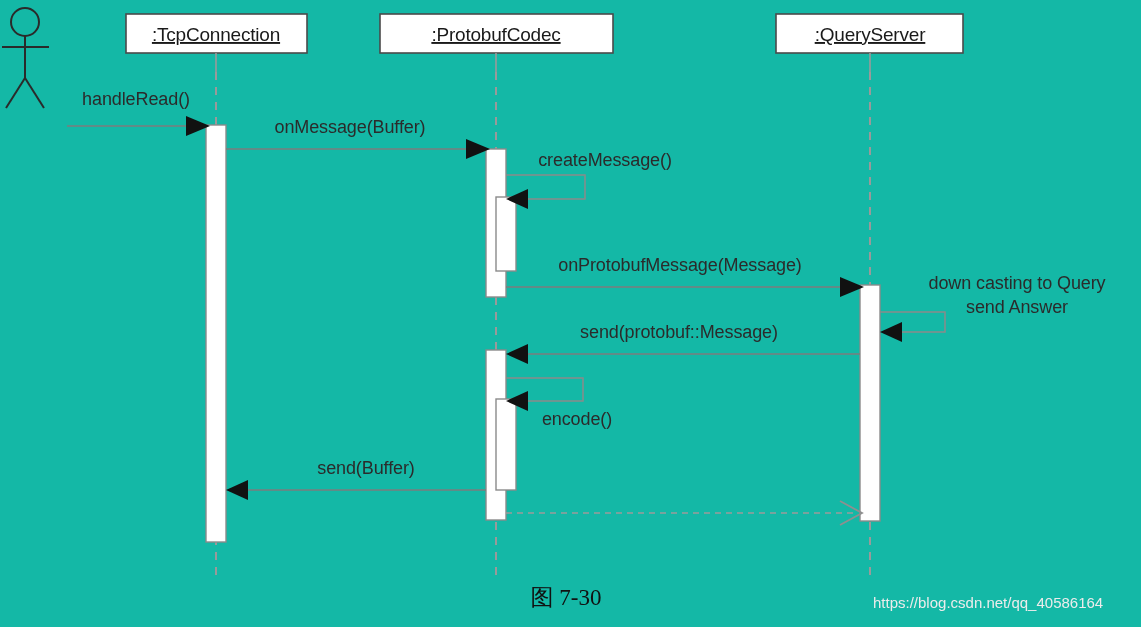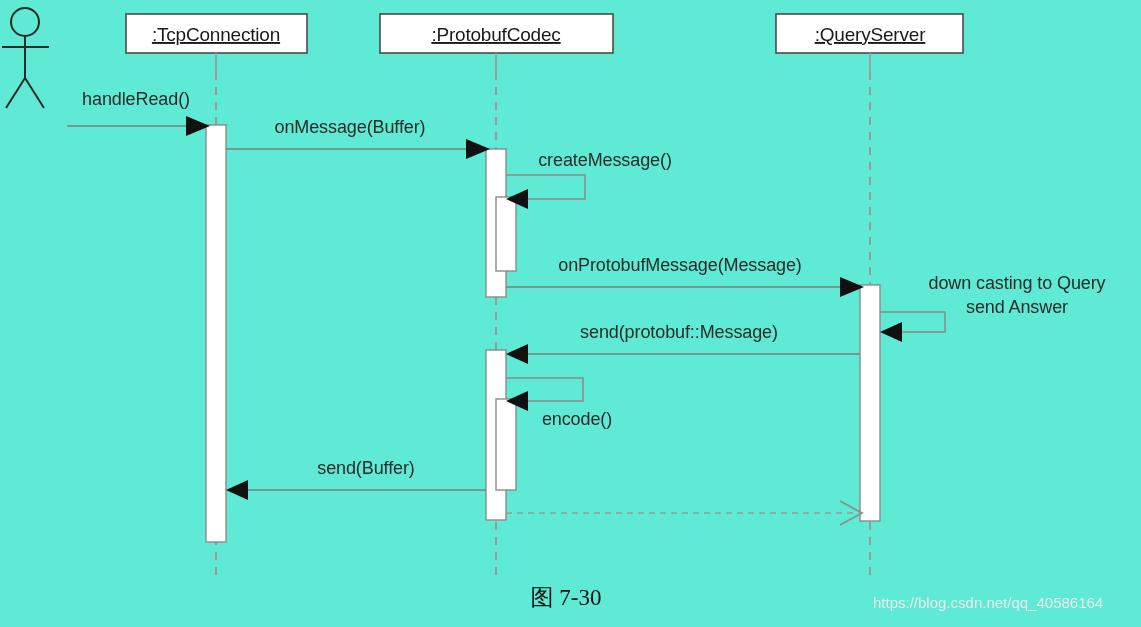--- a/index.html
+++ b/index.html
@@ -8,21 +8,21 @@
     padding: 0;
     background: #ffffff;
   }
   body {
     font-family: "Liberation Sans", sans-serif;
   }
   #canvas {
     position: relative;
     width: 1141px;
     height: 627px;
-    background: #5eead4;
+    background: #14b8a6;
     overflow: hidden;
   }
   #diagram-svg {
     position: absolute;
     left: 0;
     top: 0;
     width: 1141px;
     height: 627px;
   }
   .lifeline-label {

